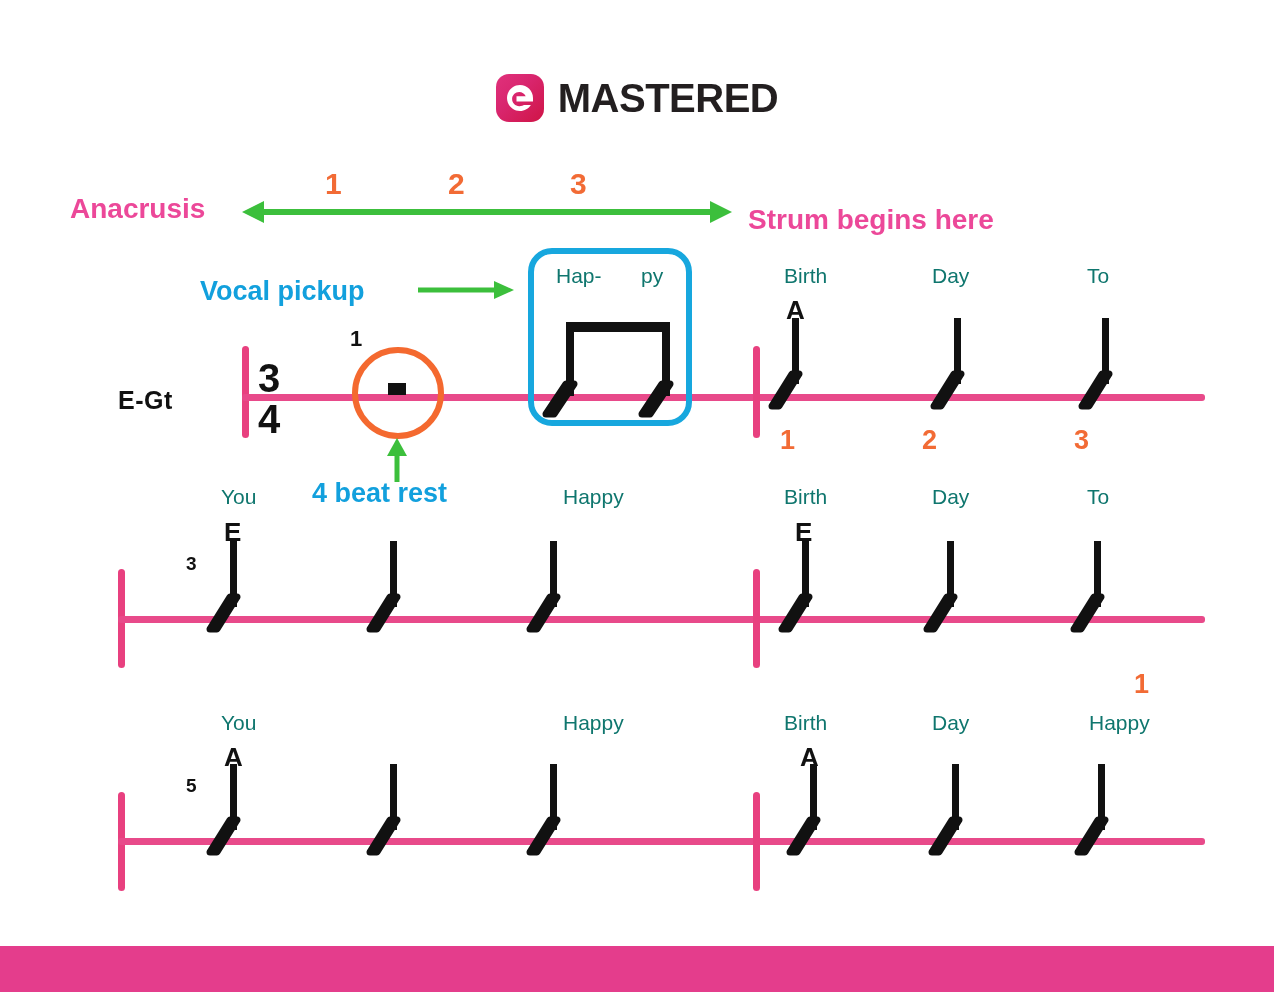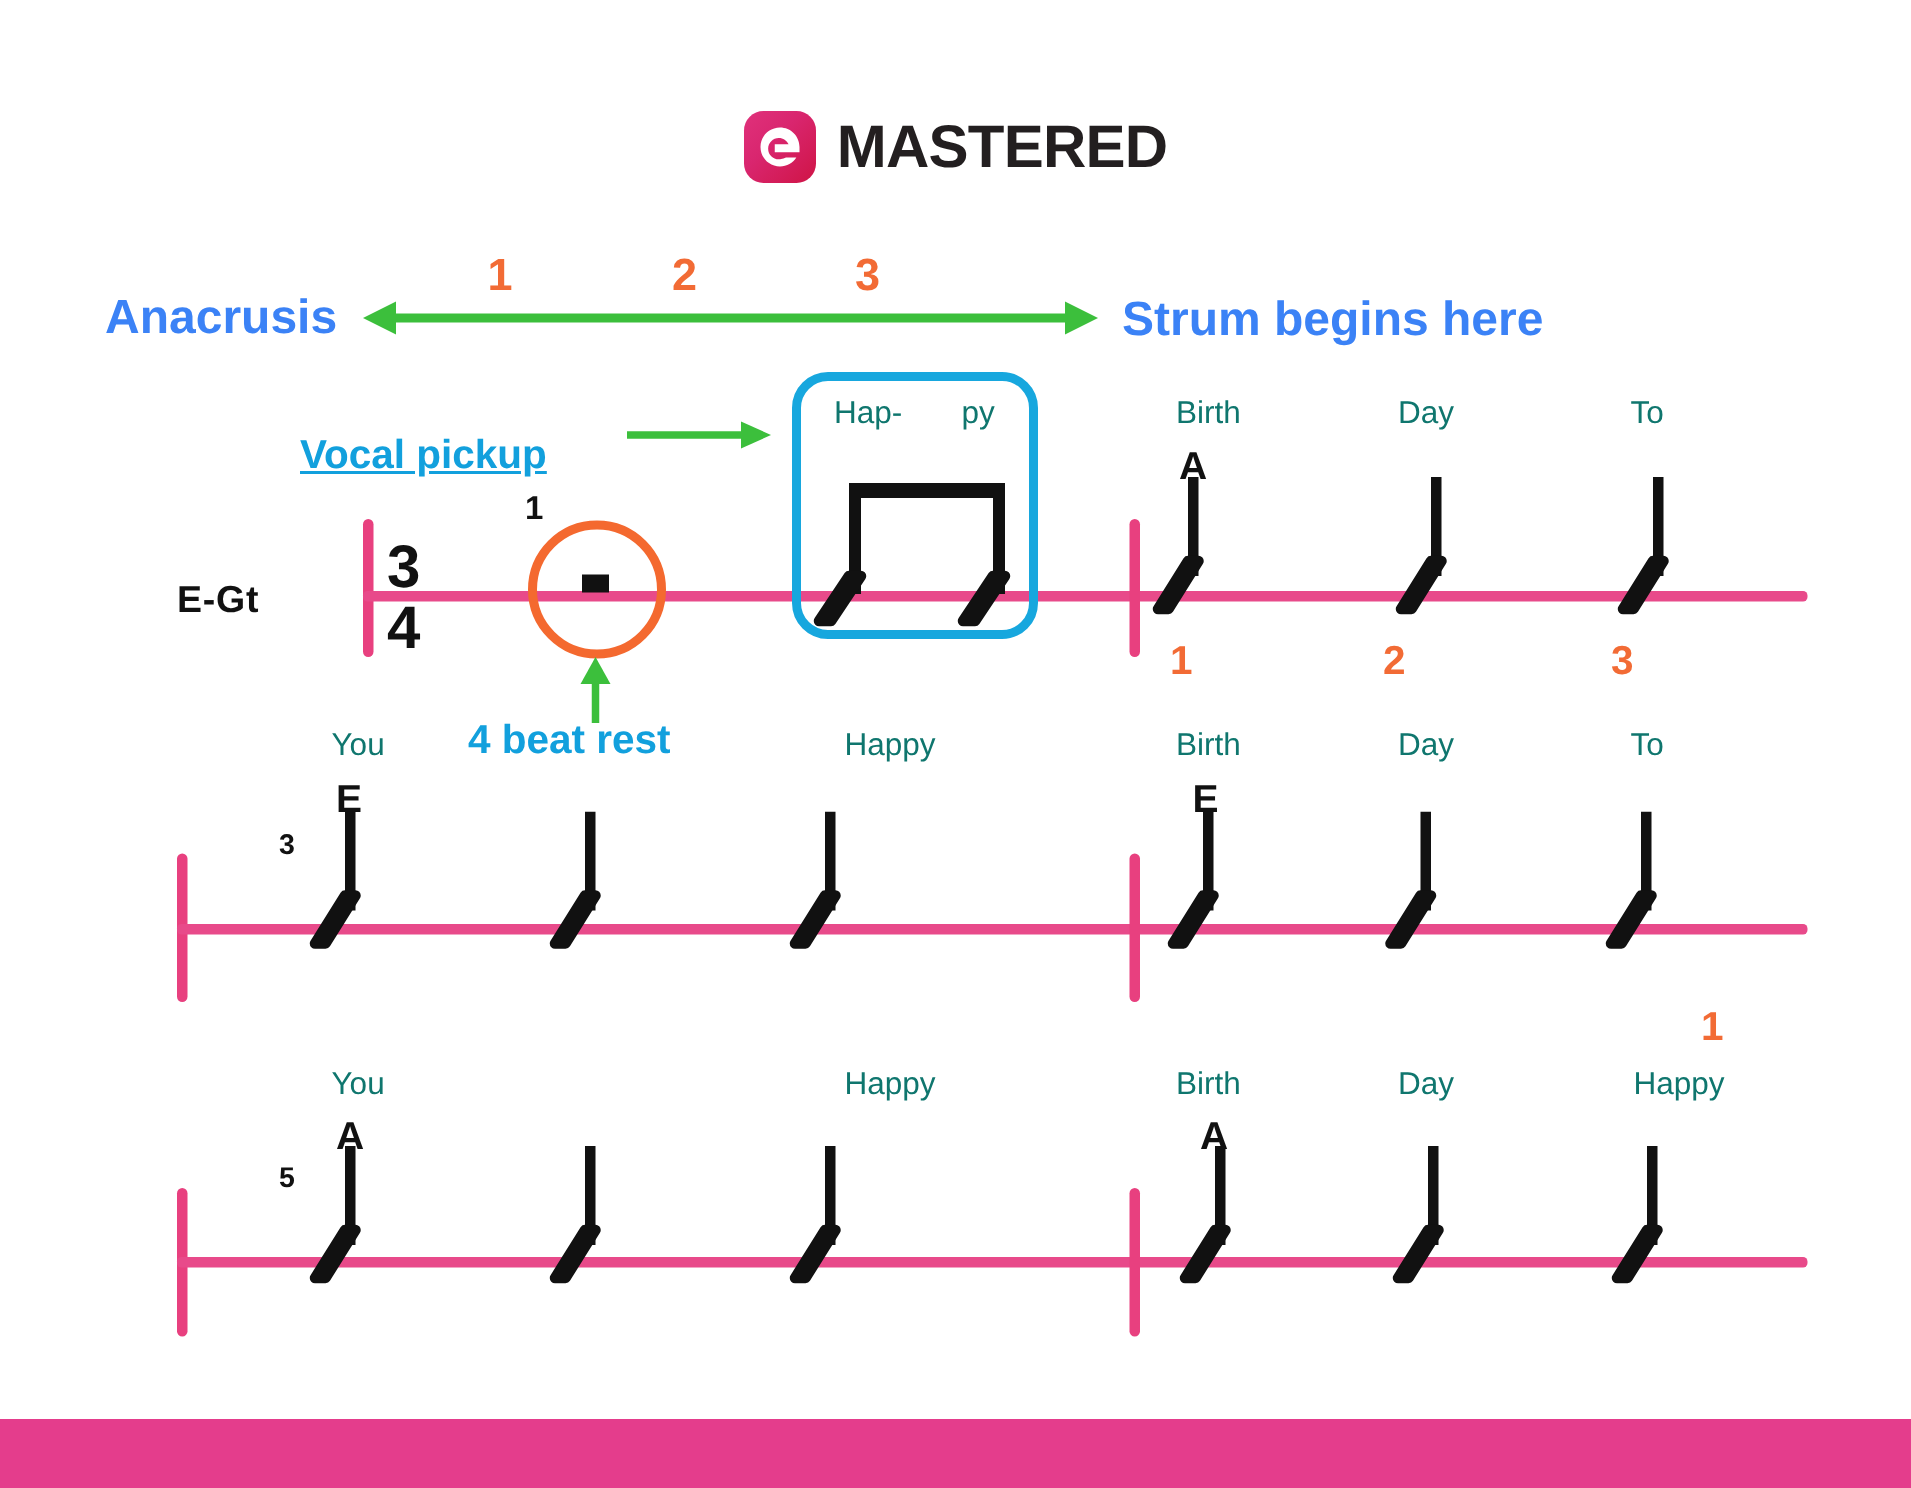--- a/index.html
+++ b/index.html
@@ -28,21 +28,21 @@
     line-height:1;white-space:nowrap;
   }
 
   
   .t{position:absolute;white-space:nowrap;line-height:1;}
   .lyric{font-size:21px;font-weight:400;color:#0f766e;}
   .chord{font-size:26px;font-weight:700;color:#111111;}
   .beat{font-size:27px;font-weight:700;color:#f26b35;}
   .measnum{font-size:19px;font-weight:700;color:#111111;}
   .annot{font-size:27px;font-weight:700;color:#12a0dd;}
-  .annot-big{font-size:32px;font-weight:700;color:#3b82f6;}
+  .annot-big{font-size:28px;font-weight:700;color:#ec4899;}
   .instr{font-size:25px;font-weight:700;color:#111111;letter-spacing:.5px;text-align:center;}
   .timesig{font-size:40px;font-weight:800;color:#111111;}
 
   
   .staffline{position:absolute;background:#e84a8a;height:7px;border-radius:3px;}
   .barline{position:absolute;background:#e8407f;width:7px;border-radius:4px;}
 
   
   .note{position:absolute;}
 
@@ -78,33 +78,33 @@
       <svg width="48" height="48" viewBox="0 0 48 48" aria-hidden="true">
         <path d="M24 11c-7.2 0-13 5.8-13 13s5.8 13 13 13c4.6 0 8.6-2.4 10.9-6H28c-2.2 1.2-4.8 1.2-4.8 1.2
                  -3.9 0-7.1-3.2-7.1-7.1 0-3.9 3.2-7.1 7.1-7.1 2.9 0 5.4 1.7 6.5 4.2H20.5v5.3H37V24
                  c0-7.2-5.8-13-13-13z" fill="#ffffff"></path>
       </svg>
     </div>
     <div class="logo-word">MASTERED</div>
   </div>
 
   <div class="t annot-big" style="left:70px;top:159px;">Anacrusis</div>
-  <div class="t annot-big" style="left:748px;top:160px;">Strum begins here</div>
+  <div class="t annot-big" style="left:748px;top:170px;">Strum begins here</div>
 
   <div class="t beat" style="left:325px;top:133px;font-size:30px;">1</div>
   <div class="t beat" style="left:448px;top:133px;font-size:30px;">2</div>
   <div class="t beat" style="left:570px;top:133px;font-size:30px;">3</div>
 
   <svg class="arrow-svg" style="left:240px;top:160px;" width="495" height="32">
     <line x1="18" y1="16" x2="478" y2="16" stroke="#3cbf3c" stroke-width="6"></line>
     <polygon points="2,16 24,5 24,27" fill="#3cbf3c"></polygon>
     <polygon points="492,16 470,5 470,27" fill="#3cbf3c"></polygon>
   </svg>
 
-  <div class="t annot" style="left:200px;top:254px;text-decoration:underline;">Vocal pickup</div>
+  <div class="t annot" style="left:200px;top:242px;">Vocal pickup</div>
   <svg class="arrow-svg" style="left:418px;top:241px;" width="100" height="26">
     <line x1="0" y1="13" x2="82" y2="13" stroke="#3cbf3c" stroke-width="5"></line>
     <polygon points="96,13 76,4 76,22" fill="#3cbf3c"></polygon>
   </svg>
 
   <div class="t instr" style="left:118px;top:352px;">E-Gt</div>
 
   <div class="barline" style="left:242px;top:310px;height:92px;"></div>
   <div class="staffline" style="left:242px;top:358px;width:963px;"></div>
 

